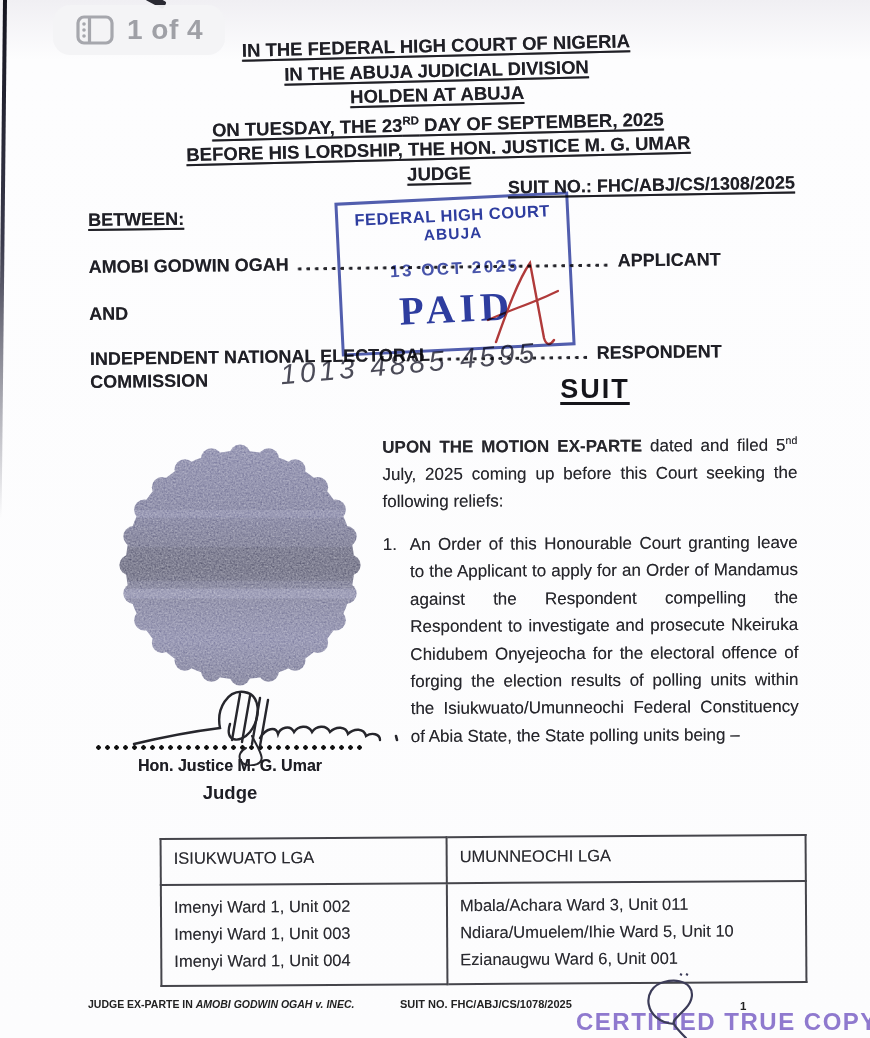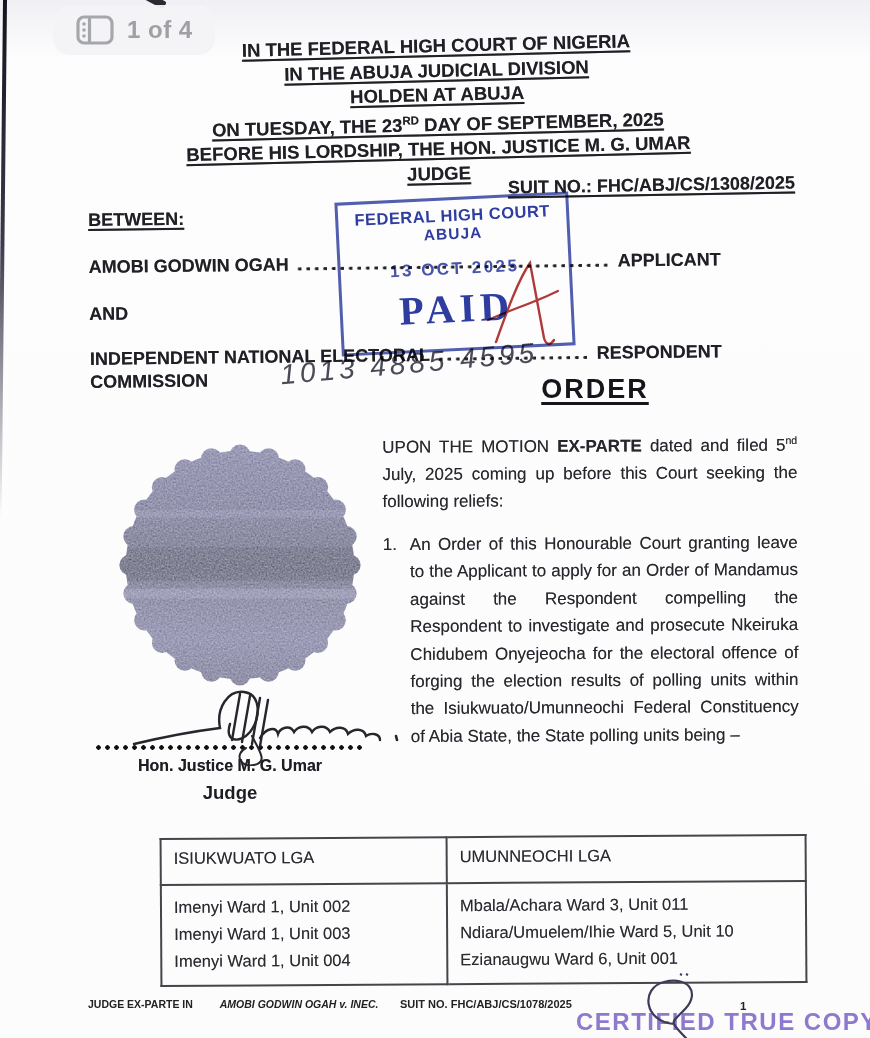--- a/index.html
+++ b/index.html
@@ -12,21 +12,21 @@
   
   .edge-line{position:absolute;left:3px;top:0;width:4px;height:540px;
     background:linear-gradient(to bottom,#14141e 0%,#3a3a4c 45%,rgba(120,120,140,0) 96%);
     transform:rotate(0.6deg);transform-origin:top;}
   .corner-mark{position:absolute;left:146px;top:-3px;width:20px;height:8px;background:#2a2a33;transform:rotate(28deg);border-radius:2px;}
 
   
   .badge{position:absolute;left:53px;top:5px;height:50px;z-index:20;
     display:flex;align-items:center;gap:12px;padding:0 22px;
     background:rgba(243,243,246,.95);border-radius:17px;}
-  .badge .lbl{font-size:24px;font-weight:600;color:var(--badge_gray,#9fa0a6);letter-spacing:.5px;}
+  .badge .lbl{font-size:28px;font-weight:600;color:var(--badge_gray,#9fa0a6);letter-spacing:.5px;}
 
   
   .hdr{position:absolute;left:130px;top:34px;width:615px;text-align:center;
     transform:rotate(-1.4deg);font-weight:700;font-size:18.5px;line-height:24.5px;
     color:#1f1f26;text-shadow:0 0 .4px rgba(0,0,0,.5);}
   .hdr span.u{text-decoration:underline;text-decoration-thickness:1.7px;text-underline-offset:3px;}
   .hdr .ln{display:block;}
   sup{font-size:.62em;vertical-align:super;}
   .suitno{position:absolute;left:395px;top:176px;width:400px;text-align:right;
     font-weight:700;font-size:18px;transform:rotate(-1deg);color:#1f1f26;
@@ -57,21 +57,21 @@
   .hand-num{position:absolute;left:280px;top:348px;z-index:6;mix-blend-mode:multiply;
     font-style:italic;font-size:28px;color:#4b4b58;letter-spacing:4px;transform:rotate(-5deg);}
 
   
   .order-title{position:absolute;left:500px;top:374px;width:190px;text-align:center;
     font-size:27px;font-weight:700;letter-spacing:2px;color:#15151b;}
   .order-title span{text-decoration:underline;text-decoration-thickness:2.6px;text-underline-offset:4px;}
   .bodycol{position:absolute;left:383px;top:428px;width:415px;
     font-size:17px;line-height:27.4px;text-align:justify;color:#26262c;
     text-shadow:0 0 .3px rgba(0,0,0,.45);transform:rotate(-0.3deg);}
-  .bodycol .b{font-weight:400;}
+  .bodycol .b{font-weight:700;}
   .bodycol .bi{font-weight:700;}
   .relief{display:flex;margin-top:15px;}
   .relief .num{width:27px;flex:0 0 27px;}
   .relief .txt{flex:1;text-align:justify;}
 
   
   .seal{position:absolute;left:112px;top:440px;}
   .sig{position:absolute;left:128px;top:686px;z-index:3;}
   .sigline{position:absolute;left:95px;top:744px;width:270px;height:7px;
     background-image:radial-gradient(circle at 3.5px 3.5px,#111 2.1px,transparent 2.4px);
@@ -85,21 +85,21 @@
   .ptable{position:absolute;left:160px;top:836px;width:647px;border-collapse:collapse;
     transform:rotate(-0.35deg);font-size:16.5px;color:#2a2a30;text-shadow:0 0 .3px rgba(0,0,0,.4);}
   .ptable th,.ptable td{border:2px solid #45454b;text-align:left;vertical-align:top;font-weight:500;}
   .ptable th{padding:9px 12px 16px;}
   .ptable td{padding:8px 12px 10px;}
   .ptable .c1w{width:286px;}
   .ptable td div{line-height:27px;}
 
   
   .f-left{position:absolute;left:88px;top:998px;font-size:10.5px;font-weight:700;color:#222;}
-  .f-left i{margin-left:24px;}
+  .f-left i{}
   .f-suit{position:absolute;left:400px;top:998px;font-size:11px;font-weight:700;color:#222;}
   .f-page{position:absolute;left:740px;top:1000px;font-size:11.5px;font-weight:700;color:#222;}
   .f-cert{position:absolute;left:576px;top:1008px;font-size:24px;font-weight:600;
     letter-spacing:1.5px;color:rgba(131,106,201,.9);white-space:nowrap;}
   .f-loop{position:absolute;left:636px;top:972px;z-index:4;}
 </style>
 </head>
 <body>
 
 <div class="page">
@@ -153,21 +153,21 @@
     <div class="paid">PAID</div>
   </div>
   <div class="red-a">
     <svg width="80" height="92" viewBox="0 0 80 92">
       <path d="M10,84 C20,56 32,22 44,5 L58,80 C60,87 64,88 68,82" fill="none" stroke="#b23a3a" stroke-width="2.4" stroke-linecap="round"></path>
       <path d="M2,62 C24,52 50,44 72,33" fill="none" stroke="#b23a3a" stroke-width="2.2" stroke-linecap="round"></path>
     </svg>
   </div>
   <div class="hand-num">1013 4885 4595</div>
 
-  <div class="order-title"><span>ORDER</span></div>
+  <div class="order-title"><span>SUIT</span></div>
   <div class="bodycol">
     <p style="margin:0;"><span class="b">UPON THE MOTION </span><span class="bi">EX-PARTE</span><span> dated and filed 5</span><sup>nd</sup><span> July, 2025 coming up before this Court seeking the following reliefs:</span></p>
     <div class="relief">
       <span class="num">1.</span>
       <span class="txt">An Order of this Honourable Court granting leave to the Applicant to apply for an Order of Mandamus against the Respondent compelling the Respondent to investigate and prosecute Nkeiruka Chidubem Onyejeocha for the electoral offence of forging the election results of polling units within the Isiukwuato/Umunneochi Federal Constituency of Abia State, the State polling units being –</span>
     </div>
   </div>
 
   <div class="seal">
     <svg width="256" height="250" viewBox="0 0 260 252">

